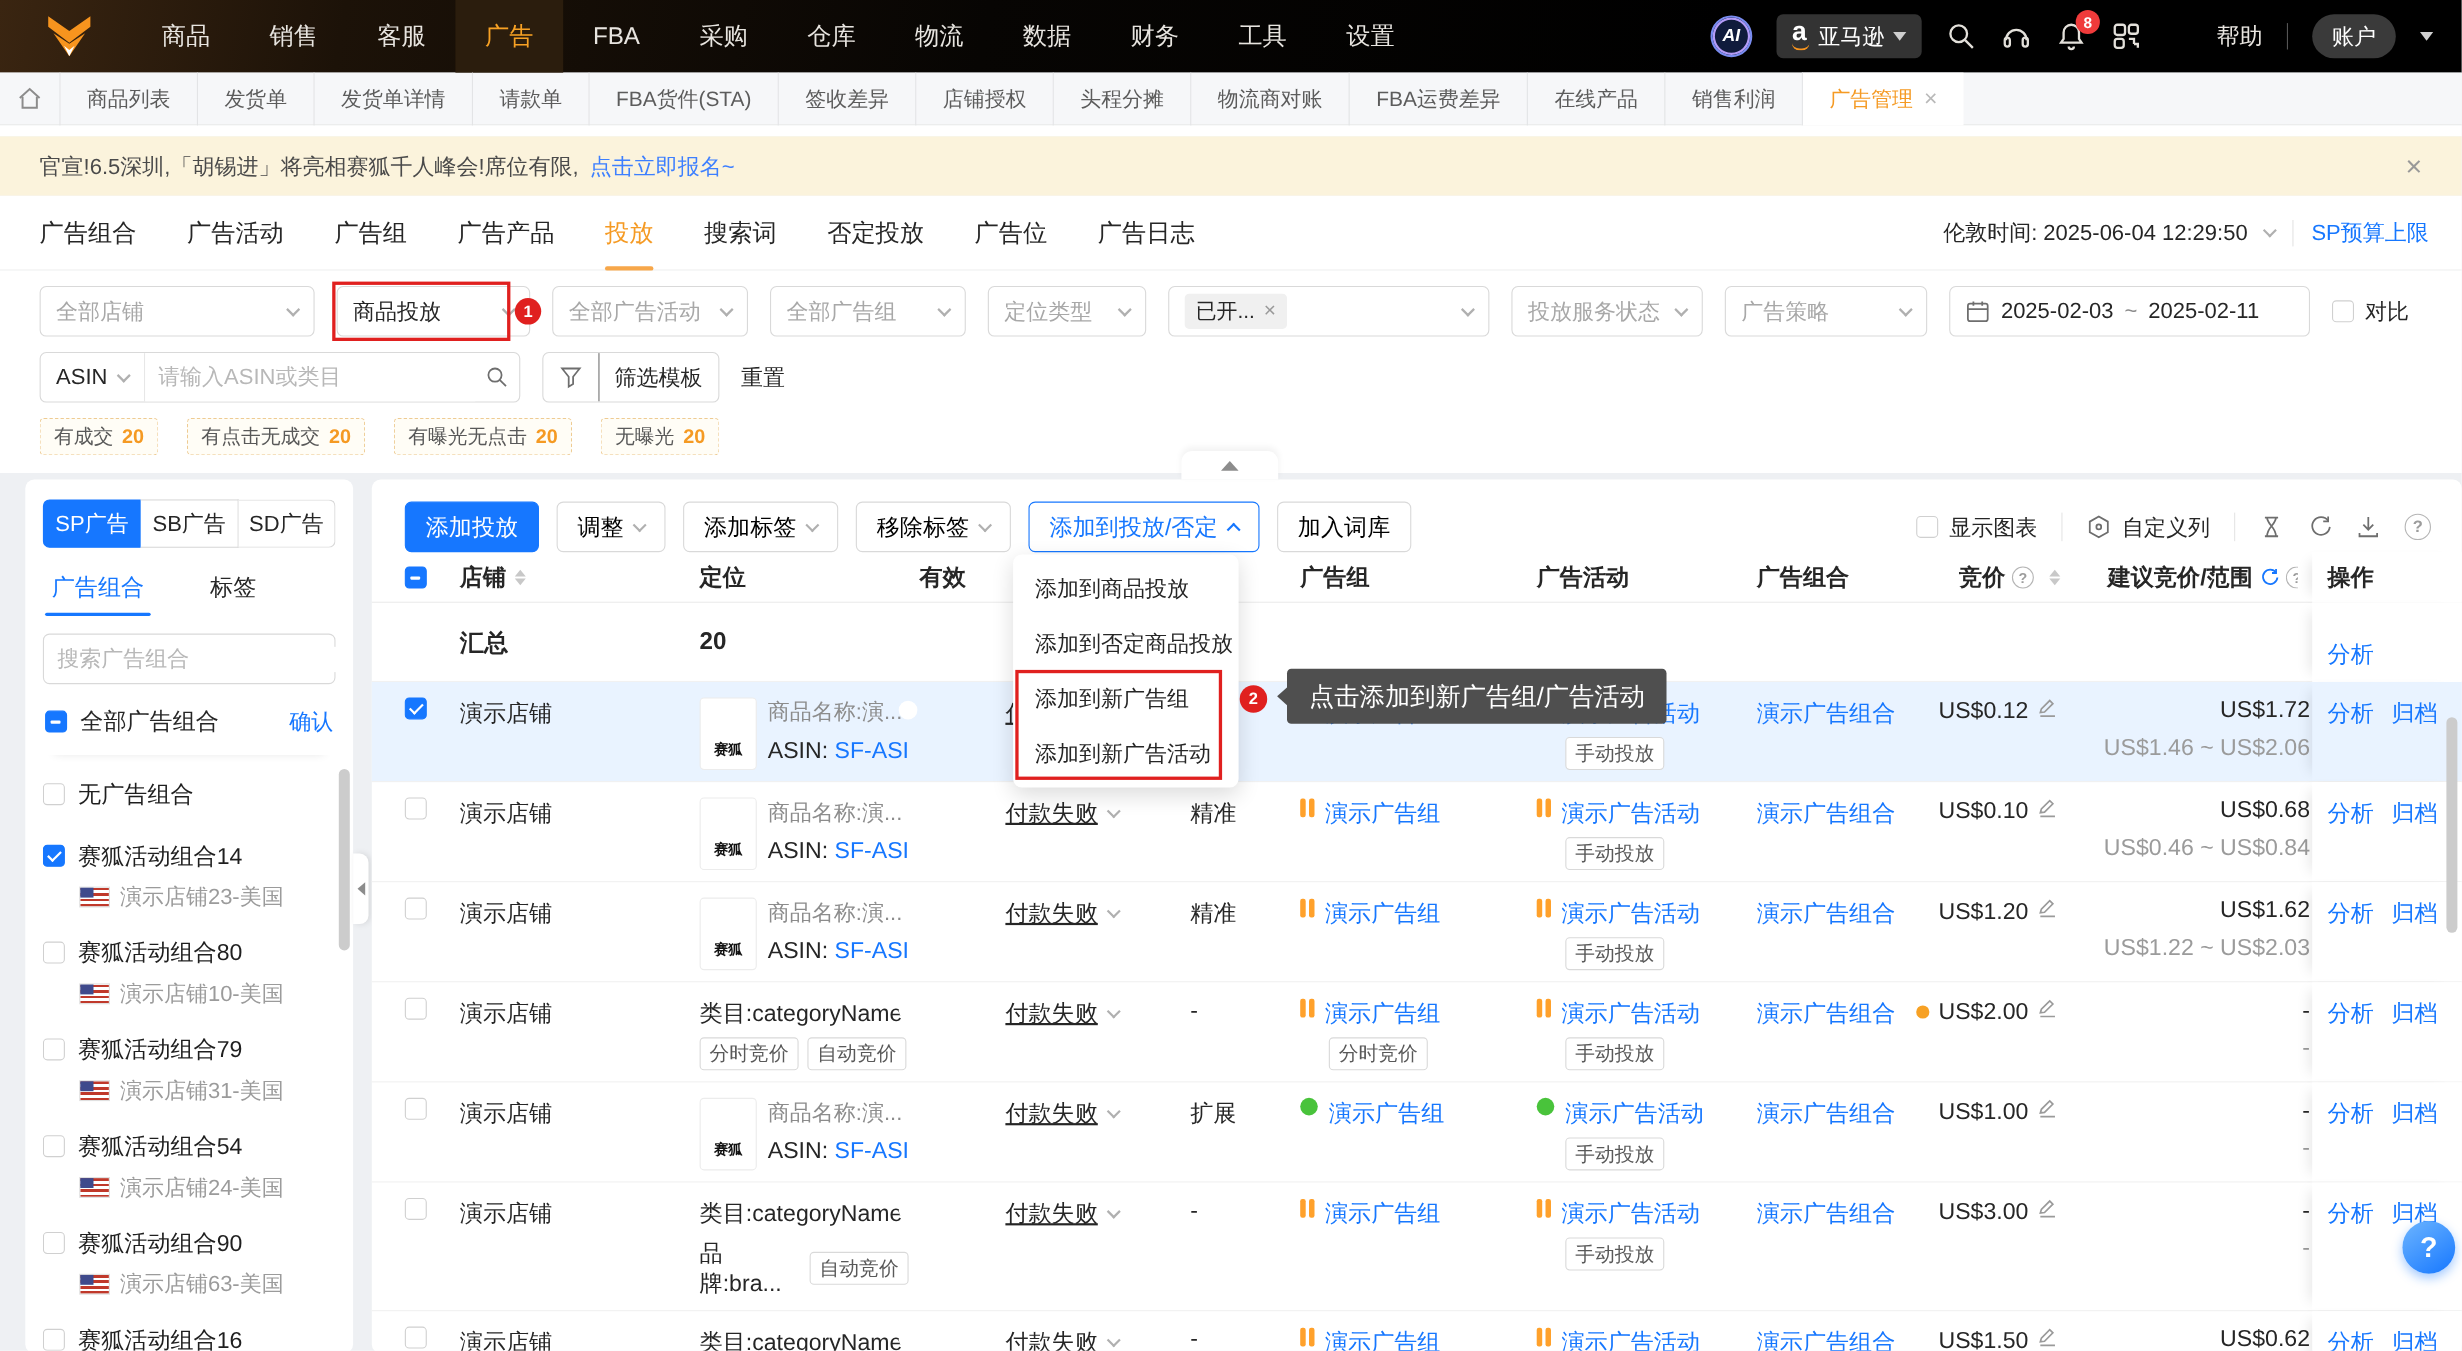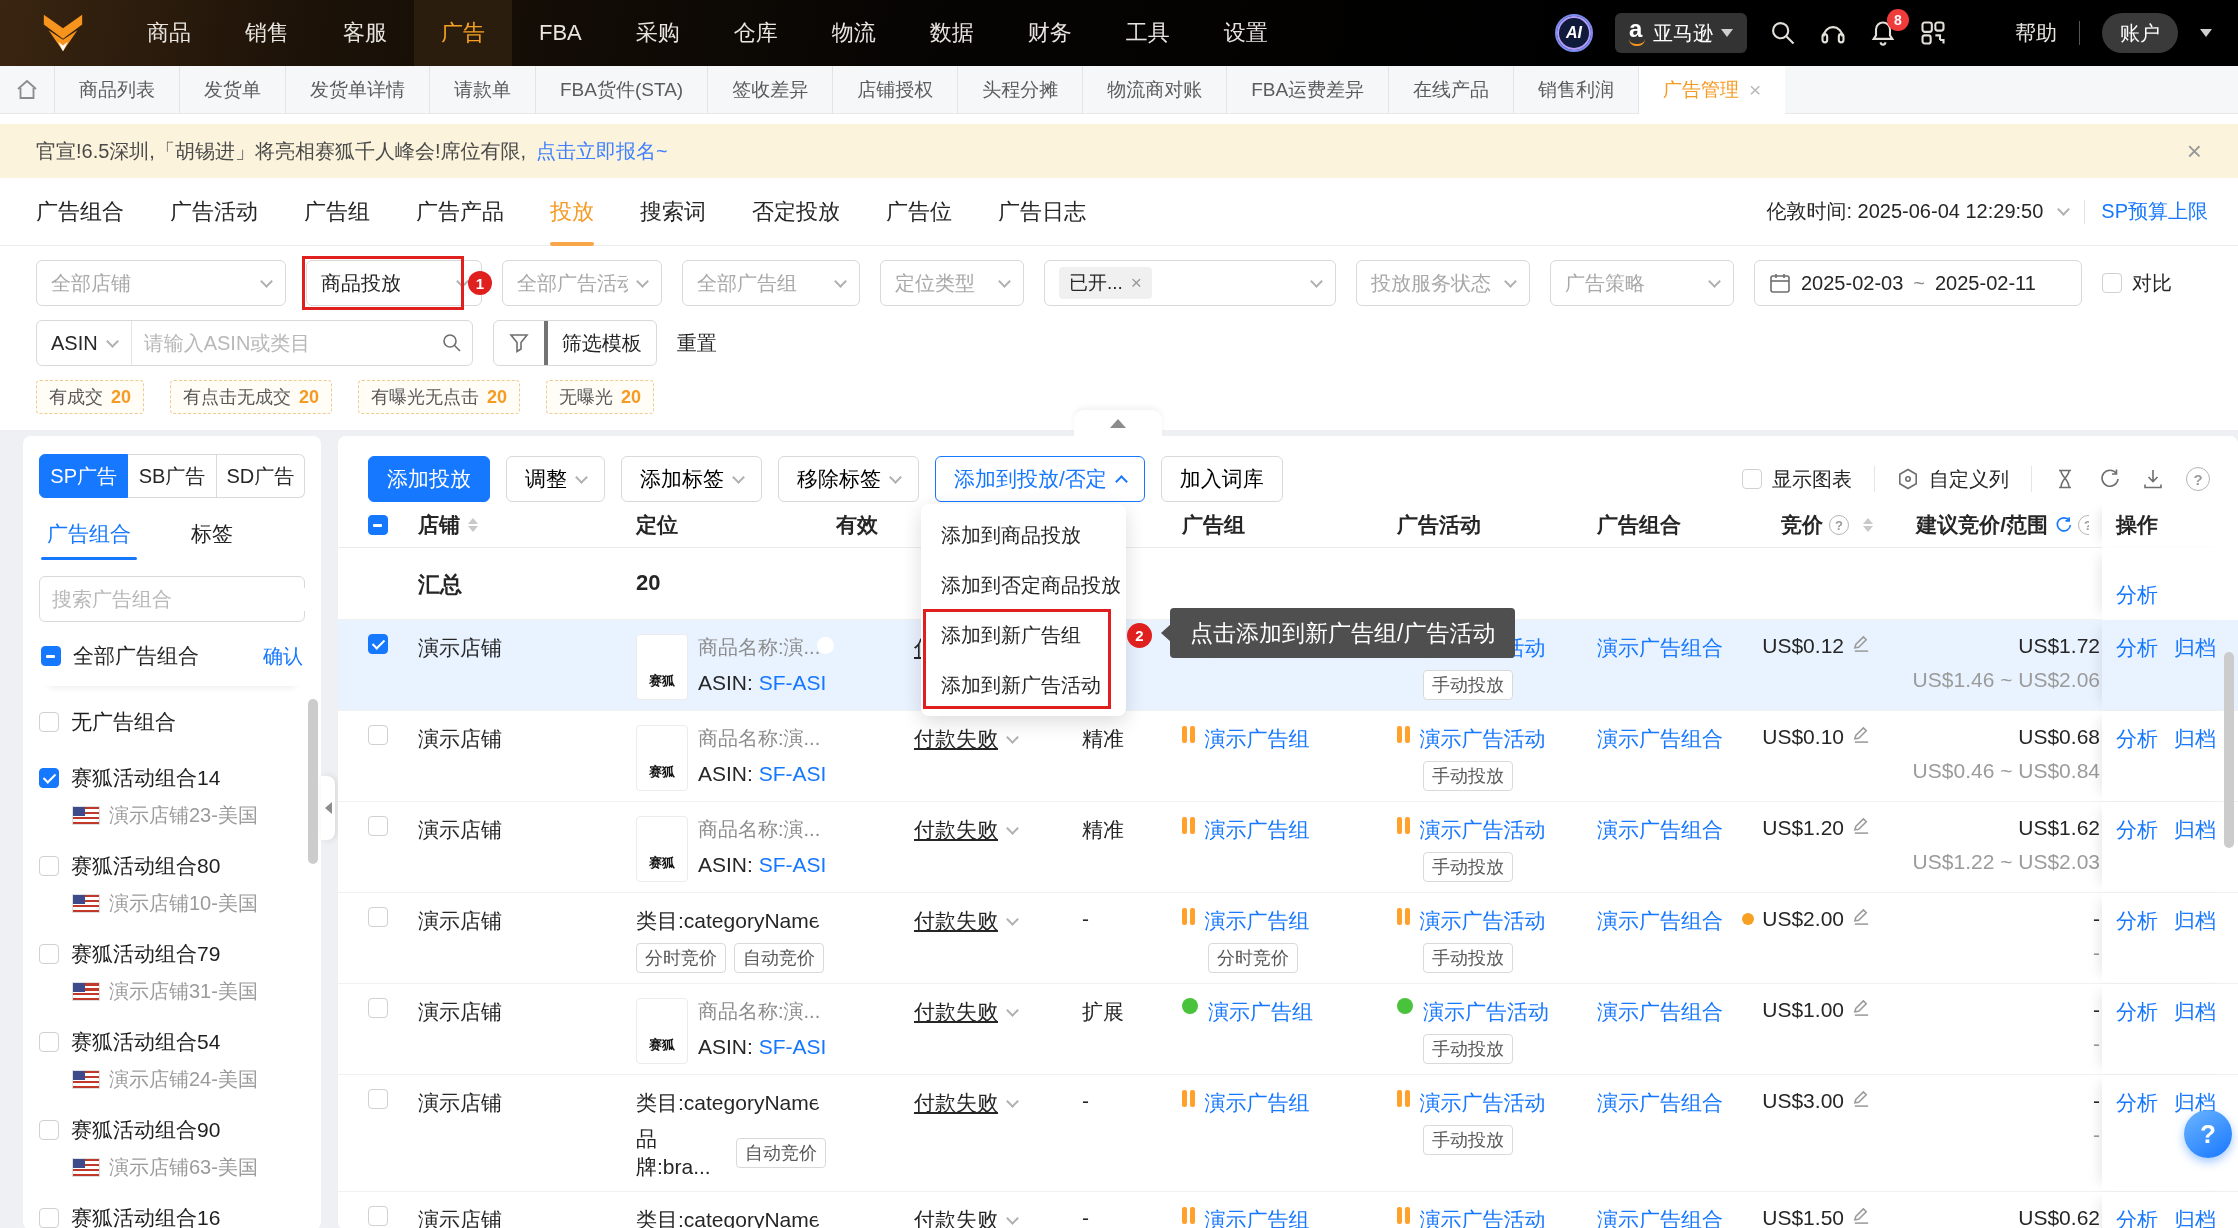--- a/index.html
+++ b/index.html
@@ -62,21 +62,21 @@
   .anno-badge { position:absolute; right:-10px; top:50%; transform:translateY(-50%); width:24px; height:24px; border-radius:50%; background:#e0201f; color:#fff; font-size:15px; font-weight:bold; display:flex; align-items:center; justify-content:center; z-index:3; }
   .statetag { background:#f0f0f0; border-radius:4px; height:32px; display:flex; align-items:center; gap:8px; padding:0 10px; font-size:19px; }
   .statetag .x { color:#999; }
   .combo { display:flex; height:46px; border:1px solid #d9d9d9; border-radius:6px; overflow:hidden; }
   .combo .asel { display:flex; align-items:center; padding:0 14px; border-right:1px solid #e5e5e5; cursor:pointer; }
   .combo input { border:none; outline:none; width:300px; padding:0 12px; font-size:20px; font-family:inherit; color:#262626; }
   .combo input::placeholder { color:#b8b8b8; }
   .combo .mag { width:40px; display:flex; align-items:center; justify-content:center; }
   .fgroup { display:flex; height:46px; border:1px solid #d9d9d9; border-radius:6px; overflow:hidden; }
   .fgroup .seg { display:flex; align-items:center; padding:0 14px; cursor:pointer; }
-  .fgroup .seg + .seg { border-left:4px solid #737373; }
+  .fgroup .seg + .seg { border-left:1px solid #737373; }
   .reset { font-size:20px; cursor:pointer; }
   .dateinp { gap:10px; }
   .qtags { display:flex; gap:26px; padding-bottom:16px; }
   .qtag { height:34px; border:1px dashed #eecb93; background:#fffdf6; border-radius:4px; display:flex; align-items:center; gap:8px; padding:0 12px; font-size:18px; color:#595959; cursor:pointer; }
   .qtag b { color:#f59a23; font-weight:bold; }
   .chk { width:20px; height:20px; border:1.5px solid #d0d0d0; border-radius:4px; background:#fff; display:inline-block; flex:none; }
   svg.ic { width:22px; height:22px; stroke:#6e6e6e; fill:none; stroke-width:1.6; }
 
   
   .content { display:flex; padding:6px 0 0 23px; height:800px; }
@@ -303,21 +303,21 @@
         <span class="cv"></span>
     </div>
     <div class="anno-wrap">
       <div class="sel" style="width:176px;">
         <span class="lbl">商品投放</span>
           <span class="cv"></span>
       </div>
       <div class="anno-box"></div>
       <div class="anno-badge">1</div>
     </div>
-    <div class="sel ph" style="width:160px;">
+    <div class="sel ph" style="width:178px;">
       <span class="lbl">全部广告活动</span>
         <span class="cv"></span>
     </div>
     <div class="sel ph" style="width:178px;">
       <span class="lbl">全部广告组</span>
         <span class="cv"></span>
     </div>
     <div class="sel ph" style="width:144px;">
       <span class="lbl">定位类型</span>
         <span class="cv"></span>

